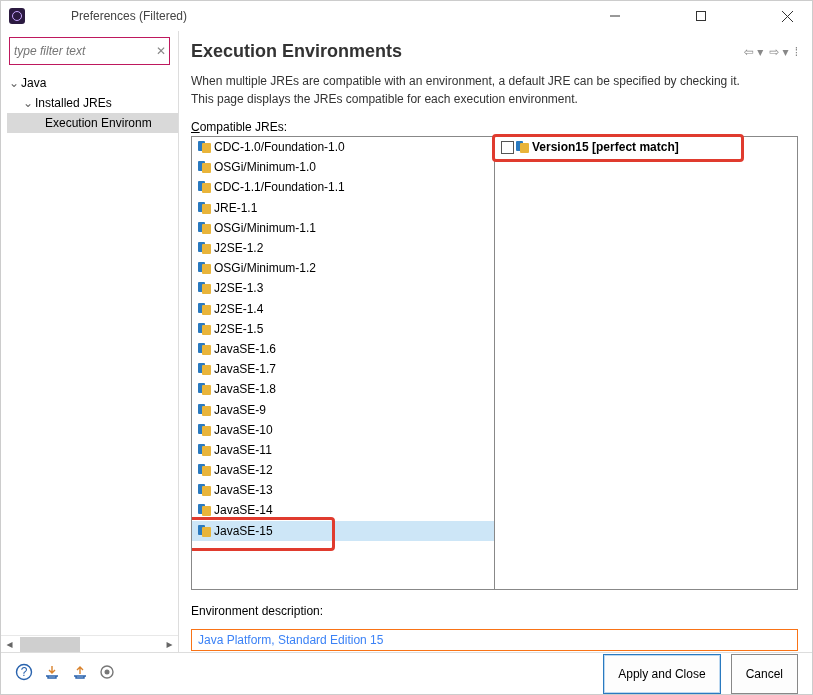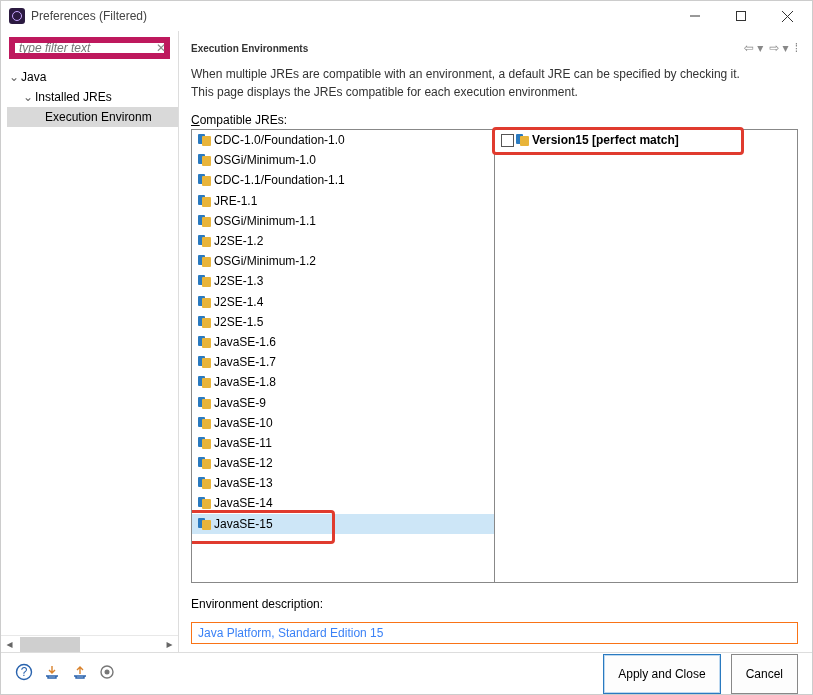--- a/index.html
+++ b/index.html
@@ -1,43 +1,43 @@
 <!DOCTYPE html>
 <html><head>
 <meta charset="utf-8">
 <style>
   * { box-sizing: border-box; font-family: "Segoe UI", Tahoma, sans-serif; font-size: 12px; }
   body { margin: 0; background: #fff; color: #000; overflow: hidden; width: 813px; height: 695px; border: 1px solid #ccc; display: flex; flex-direction: column; }
   
-  .titlebar { height: 30px; display: flex; align-items: center; padding: 0 2px 0 8px; }
+  .titlebar { height: 30px; display: flex; align-items: center; padding: 0 2px 0 8px; gap: 40px; }
   .titlebar .app-icon { width: 16px; height: 16px; background: #2b1a40; border-radius: 3px; margin-right: 6px; position: relative; }
   .titlebar .app-icon::after { content:""; position:absolute; inset:3px; border:1.5px solid #c8a6ff; border-radius:50%; }
   .titlebar .title { color:#444; }
   .titlebar .spacer { flex:1; }
   .winbtn { width:46px; height:30px; display:flex; align-items:center; justify-content:center; color:#333; }
   .winbtn svg { stroke:#333; }
   
   .content { flex:1; display:flex; min-height:0; }
   .left-pane { width:178px; border-right:1px solid #ddd; display:flex; flex-direction:column; min-height:0; }
   .filter-wrap { padding:6px 8px 4px; }
-  .filter-input { width:100%; height:22px; border:6px solid #be185d; padding:0 18px 0 4px; font-style:italic; color:#be185d; }
+  .filter-input { width:100%; height:28px; border:1px solid #be185d; padding:0 18px 0 4px; font-style:italic; color:#be185d; }
   .filter-holder { position:relative; }
   .filter-clear { position:absolute; right:4px; top:50%; transform:translateY(-50%); color:#888; }
   .tree { flex:1; overflow:hidden; padding:4px 0 0 6px; }
   .tree-row { height:20px; display:flex; align-items:center; white-space:nowrap; }
   .tw { width:14px; text-align:center; color:#666; }
   .indent { display:inline-block; }
   .sel-tree { background:#d9d9d9; }
   .hscroll { height:17px; border-top:1px solid #e8e8e8; display:flex; align-items:center; }
   .hscroll .thumb { height:15px; width:60px; background:#cfcfcf; margin-left:2px; }
   .hscroll .arrow { width:17px; height:17px; display:flex; align-items:center; justify-content:center; color:#666; }
   
   .right-pane { flex:1; display:flex; flex-direction:column; padding:10px 14px 0 12px; min-height:0; }
   .rp-head { display:flex; align-items:center; }
-  .rp-title { font-size:10px; font-weight:bold; color:#333; }
+  .rp-title { font-size:18px; font-weight:bold; color:#333; }
   .rp-tools { display:flex; gap:6px; color:#888; }
   .desc { margin-top:10px; line-height:1.5; color:#333; }
   .labels { display:flex; margin-top:12px; }
   .labels .lbl { flex:0 0 305px; }
   .panes { display:flex; border:1px solid #888; height:454px; margin-top:2px; }
   .list { width:303px; border-right:1px solid #888; overflow:hidden; }
   .list2 { flex:1; }
   .li { height:20.2px; display:flex; align-items:center; padding-left:6px; cursor:default; }
   .li.sel { background:#cde6f7; }
   .li.sel-wrap { position:relative; }

